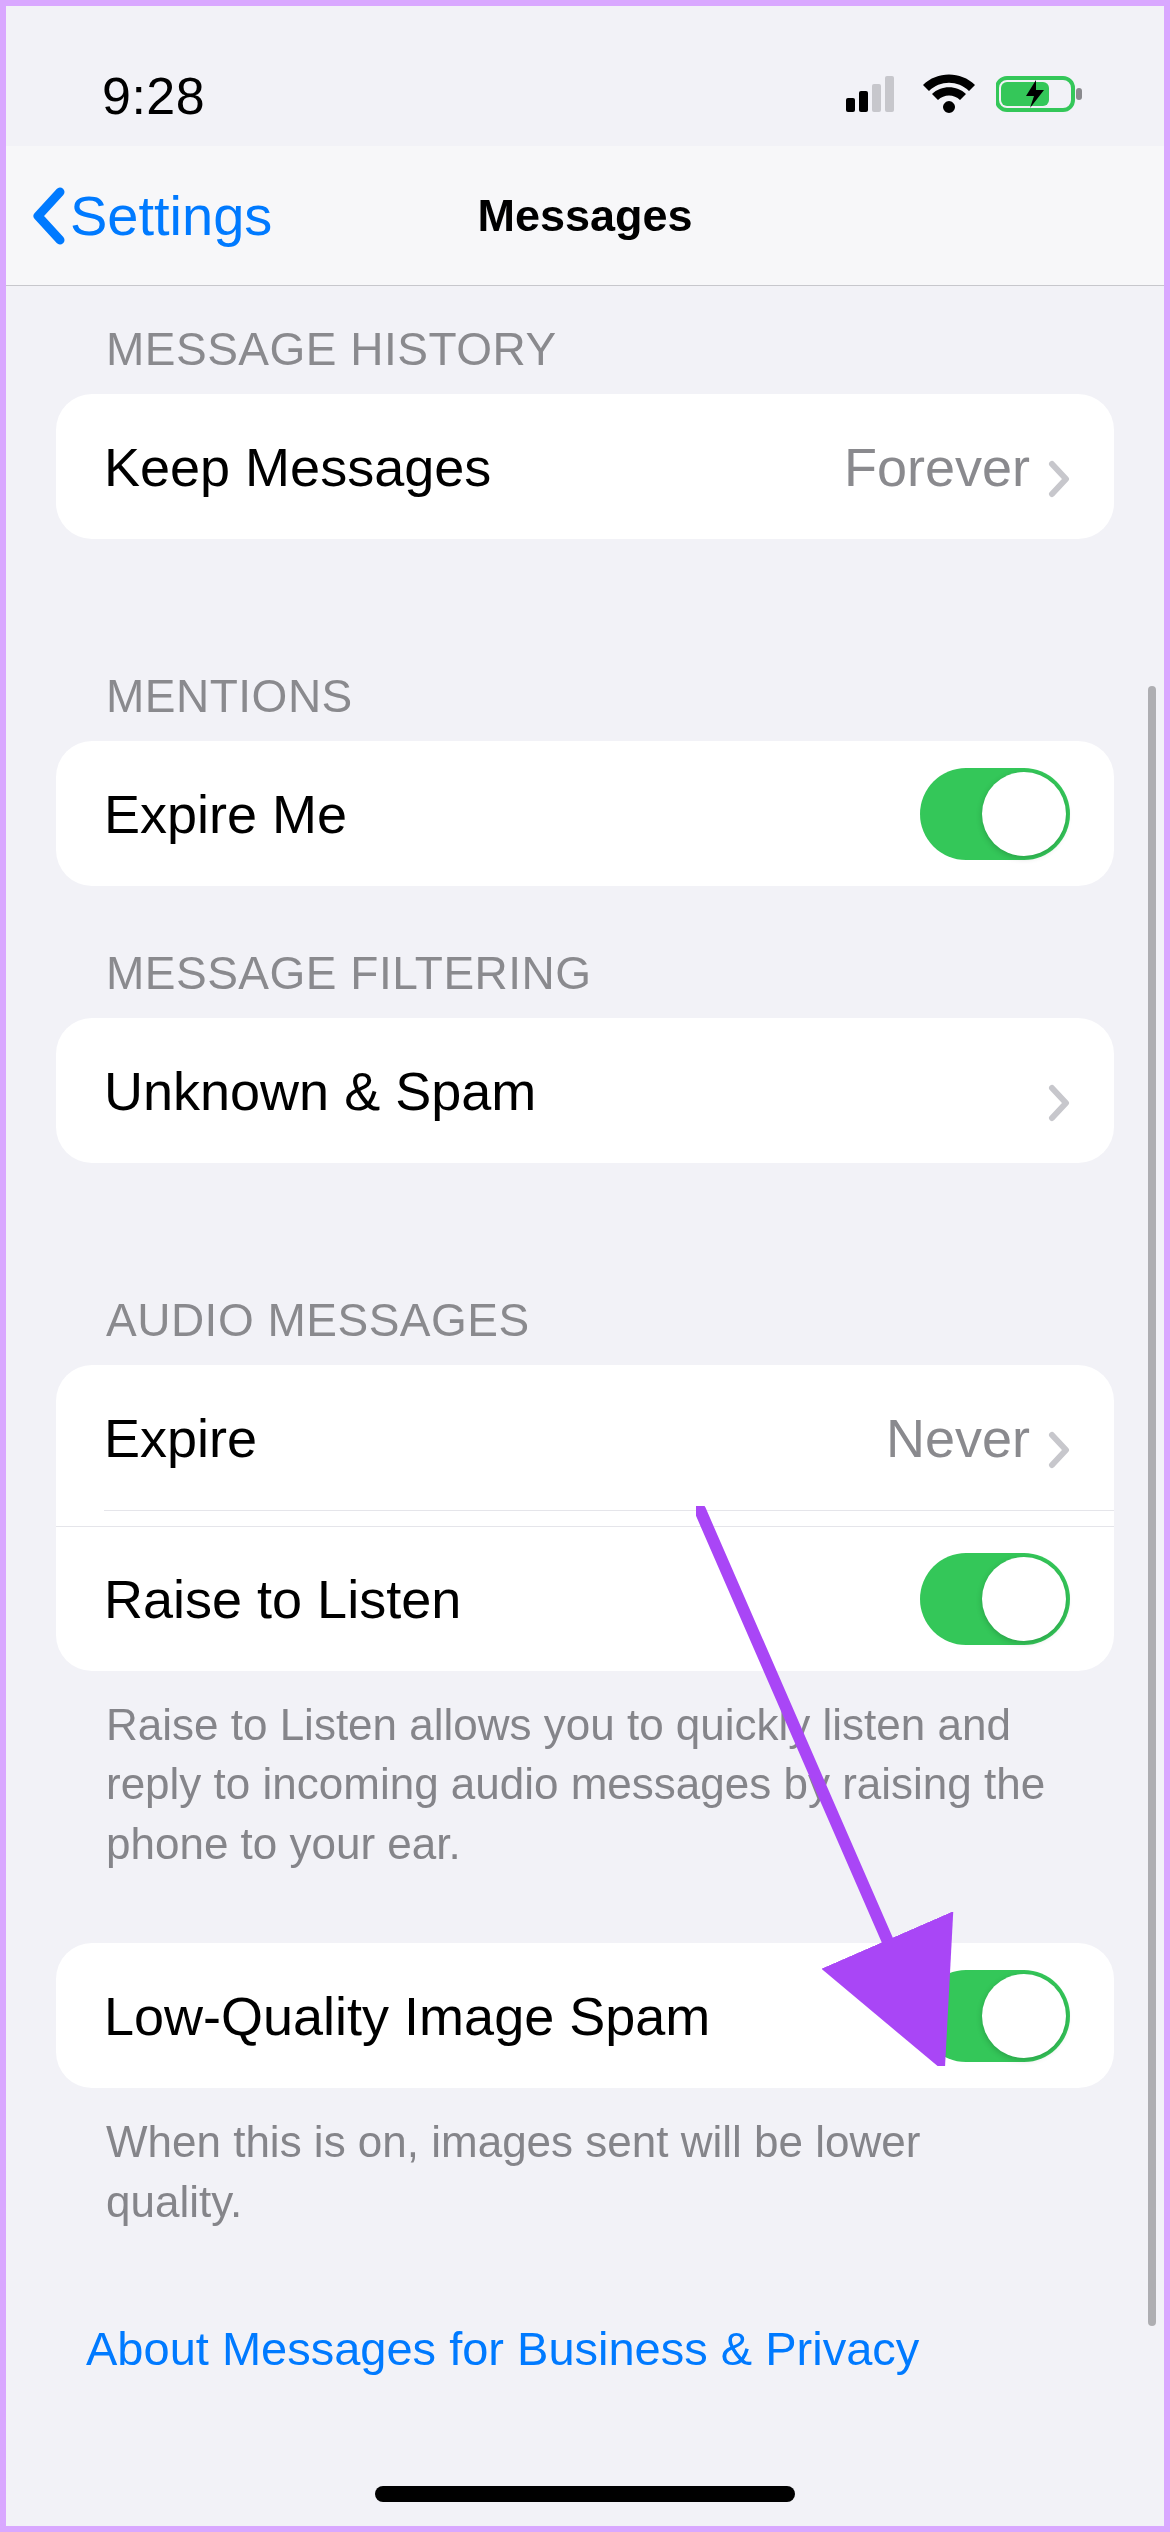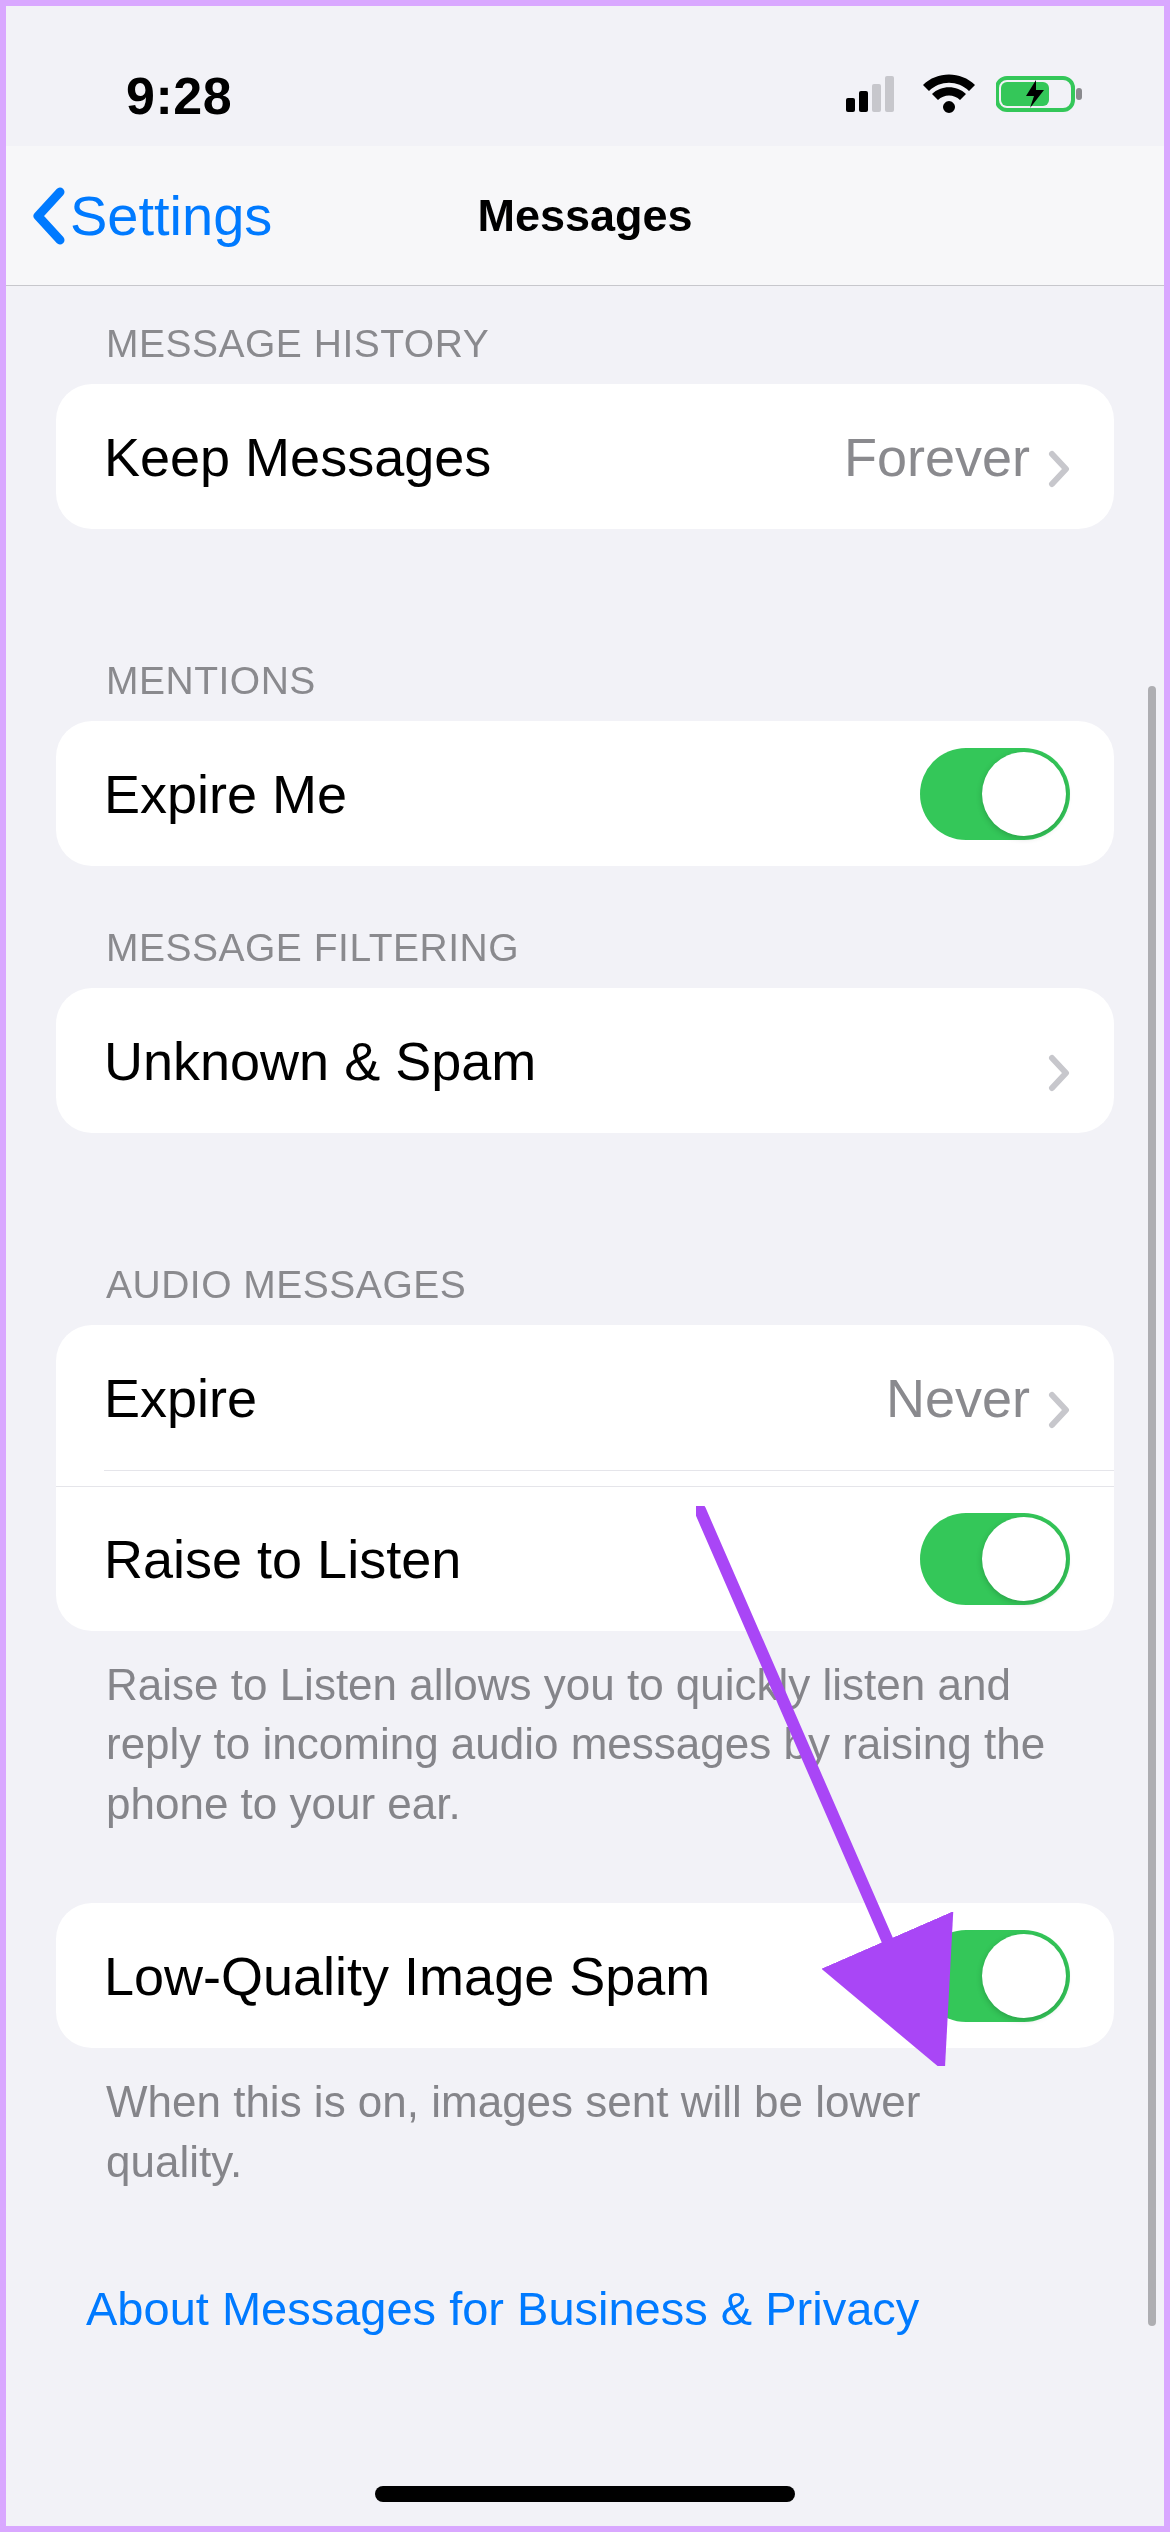--- a/index.html
+++ b/index.html
@@ -10,23 +10,23 @@
     position: relative;
     border: 6px solid #d9a8ff;
     overflow: hidden;
   }
 
   
   .status-bar {
     display: flex;
     justify-content: space-between;
     align-items: center;
-    padding: 40px 80px 0 120px;
+    padding: 40px 80px 0 96px;
     height: 140px;
-    font-weight: 700;
+    font-weight: 400;
     text-align: right;
   }
   .status-time { font-size: 52px; letter-spacing: 0.5px; }
   .status-right { display: flex; align-items: center; gap: 20px; }
 
   
   .nav-bar {
     position: relative;
     height: 140px;
     display: flex;
@@ -58,21 +58,21 @@
     color: #000;
     pointer-events: none;
   }
 
   
   .content {
     padding: 0 50px 60px 50px;
   }
   .section-header {
     color: #8a8a8e;
-    font-size: 39px;
+    font-size: 46px;
     letter-spacing: 0.5px;
     padding: 50px 50px 18px 50px;
     text-transform: uppercase;
   }
   .section-header.first { padding-top: 36px; }
   .section-header.gap-above { margin-top: 80px; }
 
   .group {
     background: #ffffff;
     border-radius: 36px;

